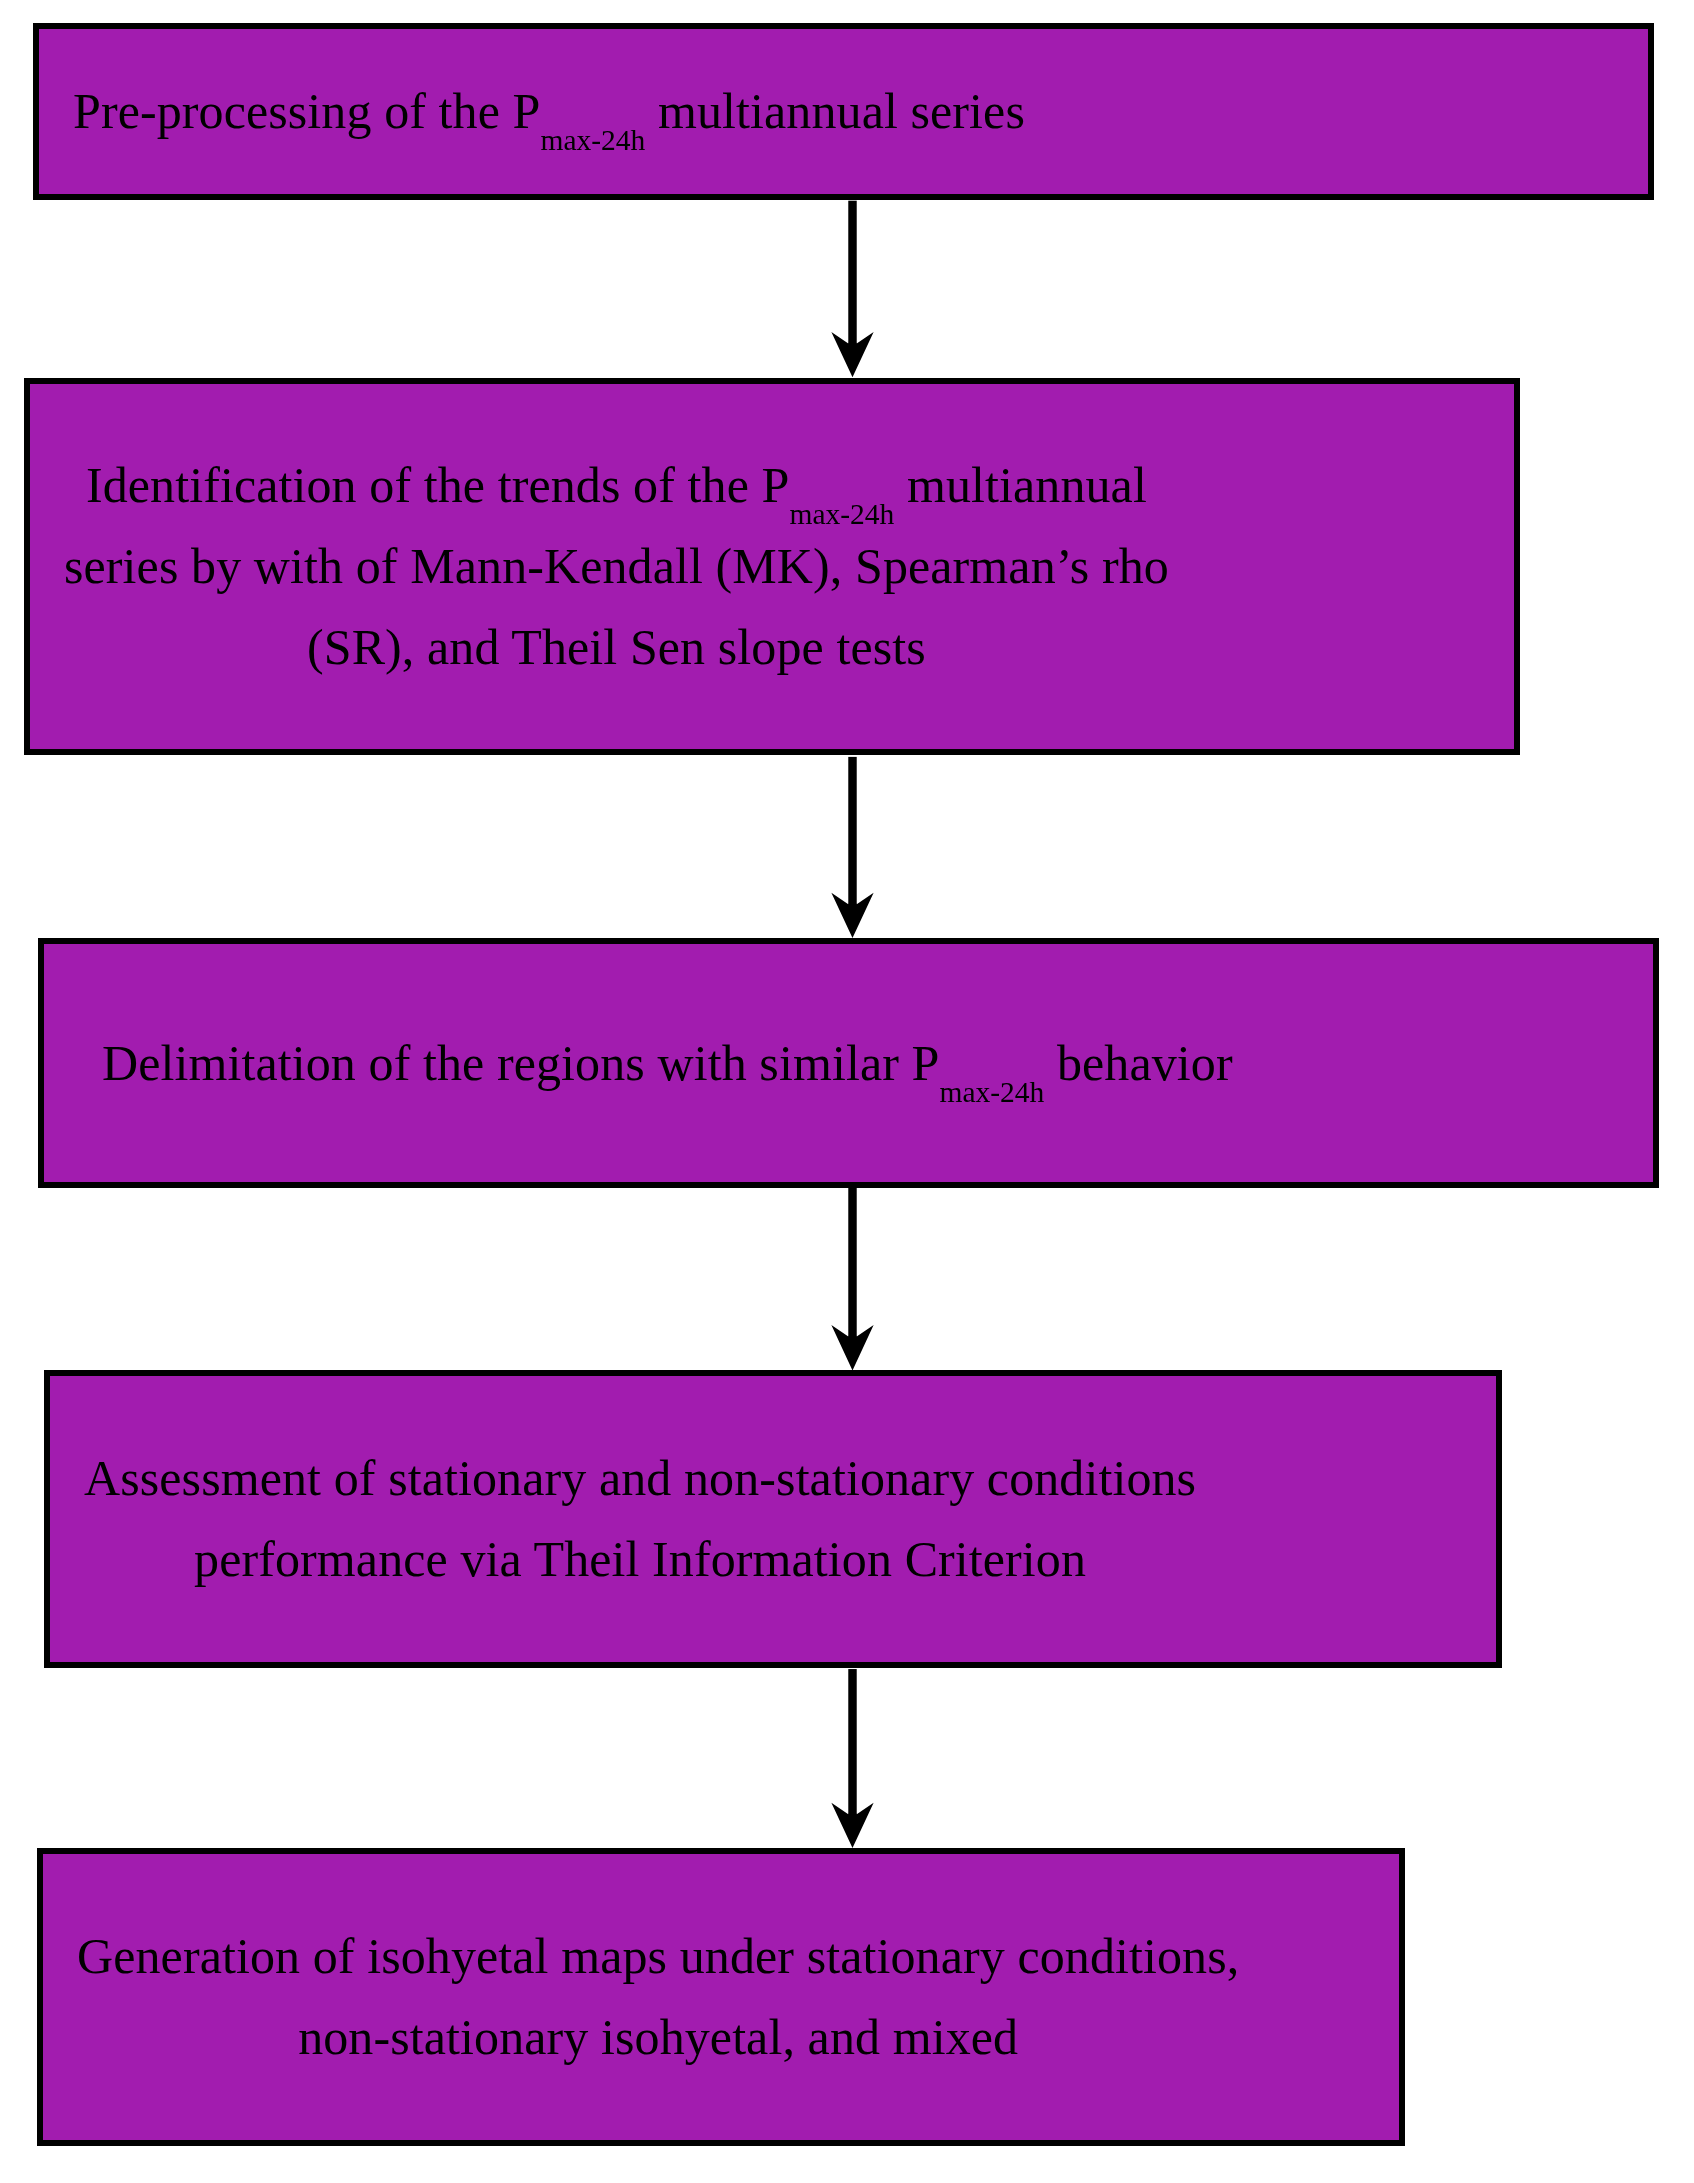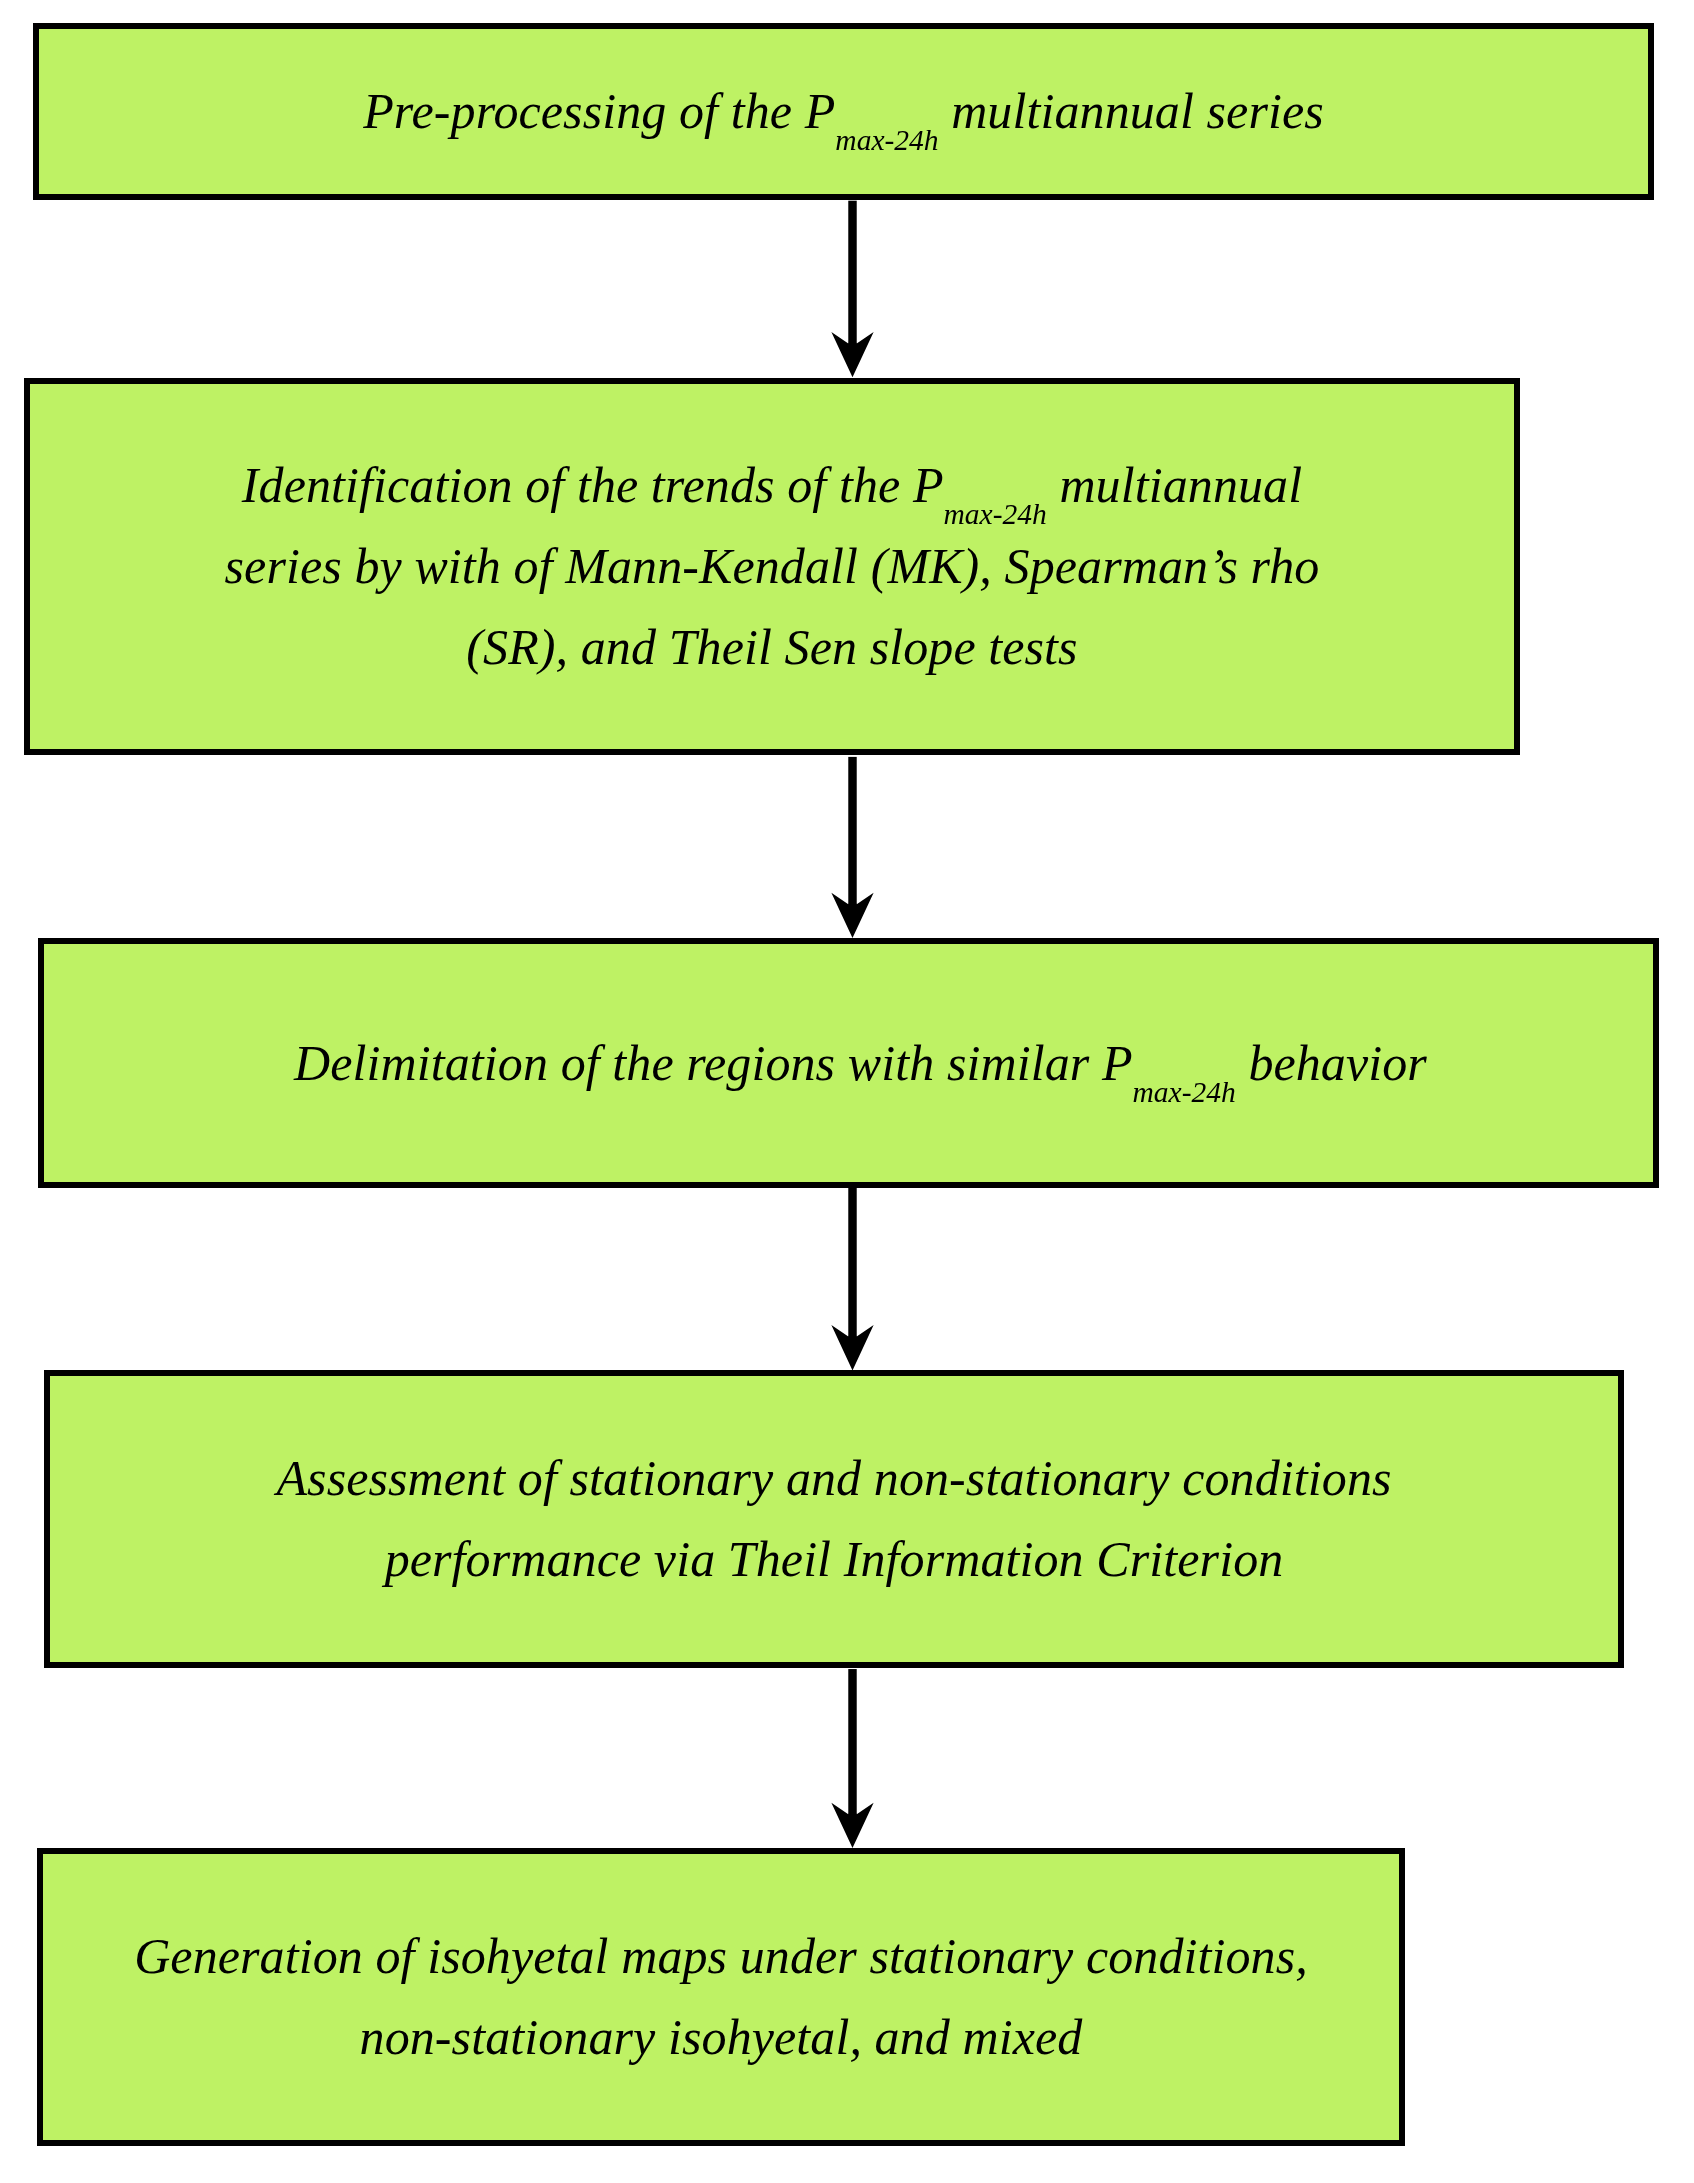--- a/index.html
+++ b/index.html
@@ -16,27 +16,26 @@
     position: relative;
     width: 1695px;
     height: 2183px;
     background: #ffffff;
     overflow: hidden;
   }
   .node {
     position: absolute;
     box-sizing: border-box;
     border: 6.2px solid #000000;
-    background: #bef264;
+    background: #a21caf;
     display: flex;
     flex-direction: column;
-    align-items: center;
+    align-items: flex-start;
     justify-content: center;
     text-align: center;
-    font-style: italic;
   }
   .node-text {
     font-size: 50px;
     line-height: 1.62;
     letter-spacing: 0.1px;
     color: #000000;
     padding: 0 34px;
     white-space: nowrap;
   }
   .node-text .sub {
@@ -97,21 +96,21 @@
     </div>
   </div>
 
   <div class="connector" style="left:831px; top:1187px; width:43px; height:184px;">
     <svg width="43" height="184" viewBox="0 0 56 238">
       <rect x="22.5" y="0" width="11" height="200" fill="#000000"></rect>
       <path d="M 28 238 L 0.5 179 L 22.5 194 L 28 186 L 33.5 194 L 55.5 179 Z" fill="#000000"></path>
     </svg>
   </div>
 
-  <div class="node" style="left:44px; top:1370px; width:1580px; height:298px;">
+  <div class="node" style="left:44px; top:1370px; width:1458px; height:298px;">
     <div class="node-text">
       <span class="line">Assessment of stationary and non-stationary conditions</span>
       <span class="line">performance via Theil Information Criterion</span>
     </div>
   </div>
 
   <div class="connector" style="left:831px; top:1668px; width:43px; height:181px;">
     <svg width="43" height="181" viewBox="0 0 56 233">
       <rect x="22.5" y="0" width="11" height="195" fill="#000000"></rect>
       <path d="M 28 233 L 0.5 174 L 22.5 189 L 28 181 L 33.5 189 L 55.5 174 Z" fill="#000000"></path>

